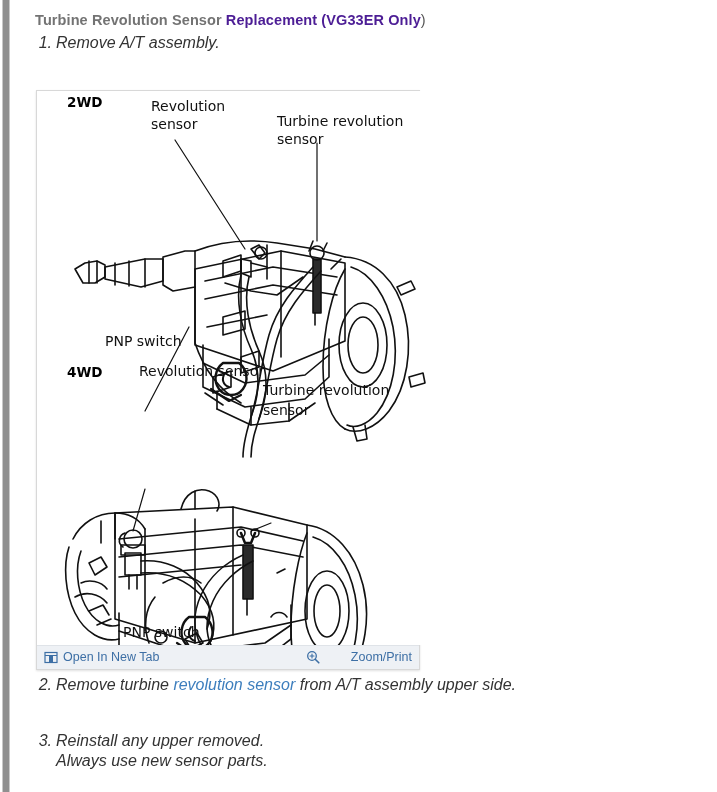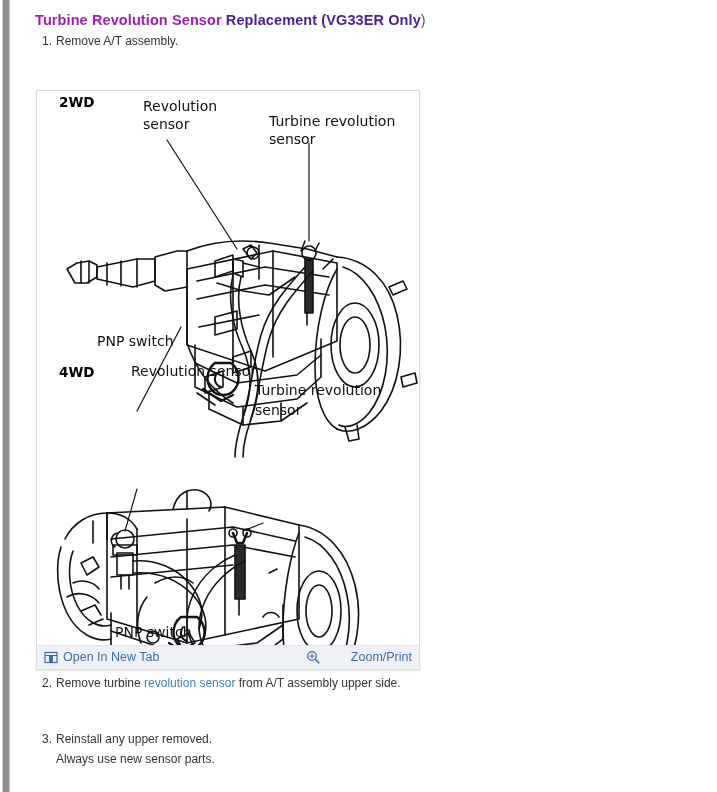--- a/index.html
+++ b/index.html
@@ -52,36 +52,37 @@
   .proc-heading {
     position: absolute;
     left: 35px;
     top: 12px;
     font-size: 14.5px;
     font-weight: bold;
     white-space: nowrap;
     letter-spacing: 0.1px;
   }
   .proc-heading .part-link {
-    color: #a21caf;
+    color: #737373;
   }
   .proc-heading .part-plain {
     color: #4c1d95;
   }
   .proc-heading .paren {
     color: #555555;
     font-weight: normal;
   }
 
   
   .step {
     position: absolute;
-    font-size: 12px;
+    font-size: 16px;
     color: #333333;
     white-space: nowrap;
+    font-style: italic;
   }
   .step .num {
     display: inline-block;
     width: 16px;
     text-align: right;
     margin-right: 4px;
   }
   .step a, .step .inline-link {
     color: #3d7ebd;
     text-decoration: none;
@@ -98,21 +99,21 @@
     top: 90px;
     width: 384px;
     height: 580px;
     background: #ffffff;
     border: 1px solid #d8d8d8;
     box-shadow: 0 1px 2px rgba(0,0,0,0.12);
     box-sizing: border-box;
   }
   #figure-image {
     position: absolute;
-    left: 0; top: 0;
+    left: 8px; top: 0;
     width: 382px;
     height: 554px;
     overflow: hidden;
     background: #d946ef;
     text-decoration: underline;
   }
   #figure-image svg { display: block; }
 
   #figure-toolbar {
     position: absolute;

